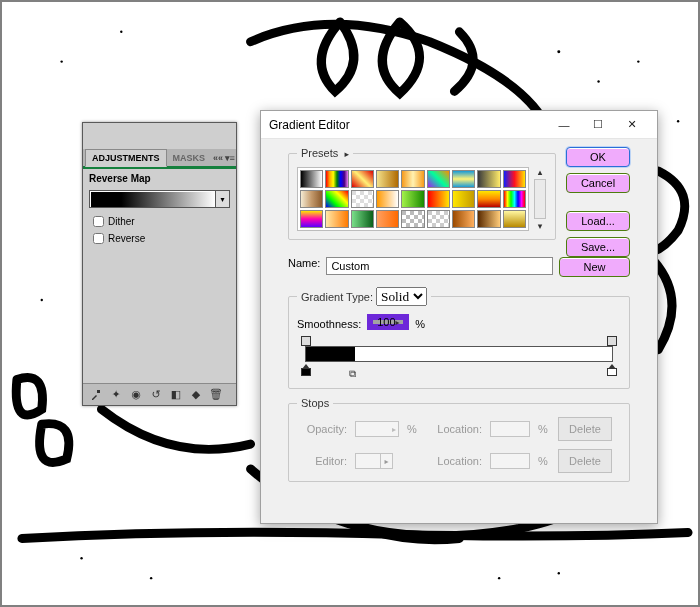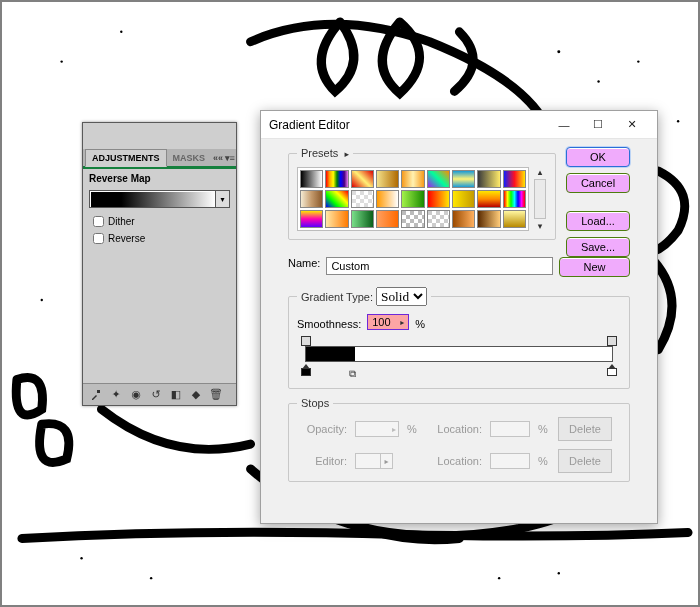--- a/index.html
+++ b/index.html
@@ -110,21 +110,21 @@
   .presets-side .arrow { font-size:9px; color:#333; }
   .presets-side .scroll { flex:1; width:12px; background:#eaeaea; border:1px solid #c0c0c0; margin:2px 0; }
 
   .name-row { display:flex; align-items:flex-start; gap:6px; margin-bottom:10px; }
   .name-row input[type=text] {
     flex:1; height:18px; border:1px solid #8a8a8a; padding:0 4px;
     font-size:11px; background:#fff;
   }
   .name-row .new-btn { width:71px; }
   .sm-row { display:flex; align-items:flex-end; gap:6px; margin-bottom:6px; }
-  .sm-row .num { width:42px; height:16px; border:1px solid #6d28d9; background:#fca5a5; padding:0 4px; font-size:11px; display:flex; align-items:center; justify-content:space-between; }
+  .sm-row .num { width:42px; height:16px; border:6px solid #6d28d9; background:#a3a3a3; padding:0 4px; font-size:11px; display:flex; align-items:center; justify-content:space-between; }
   .sm-row .num .tri { font-size:8px; color:#333; }
 
   .grad-bar-wrap { position:relative; height:40px; margin:2px 2px 4px; }
   .grad-bar {
     position:absolute; left:6px; right:6px; top:10px; height:16px;
     border:1px solid #555;
     background: linear-gradient(to right, #000 0%, #000 16%, #fff 16%, #fff 100%);
   }
   .ostop { position:absolute; top:0; width:10px; height:10px; }
   .ostop::before { content:""; position:absolute; inset:0; border:1px solid #333; background:#ddd; }

